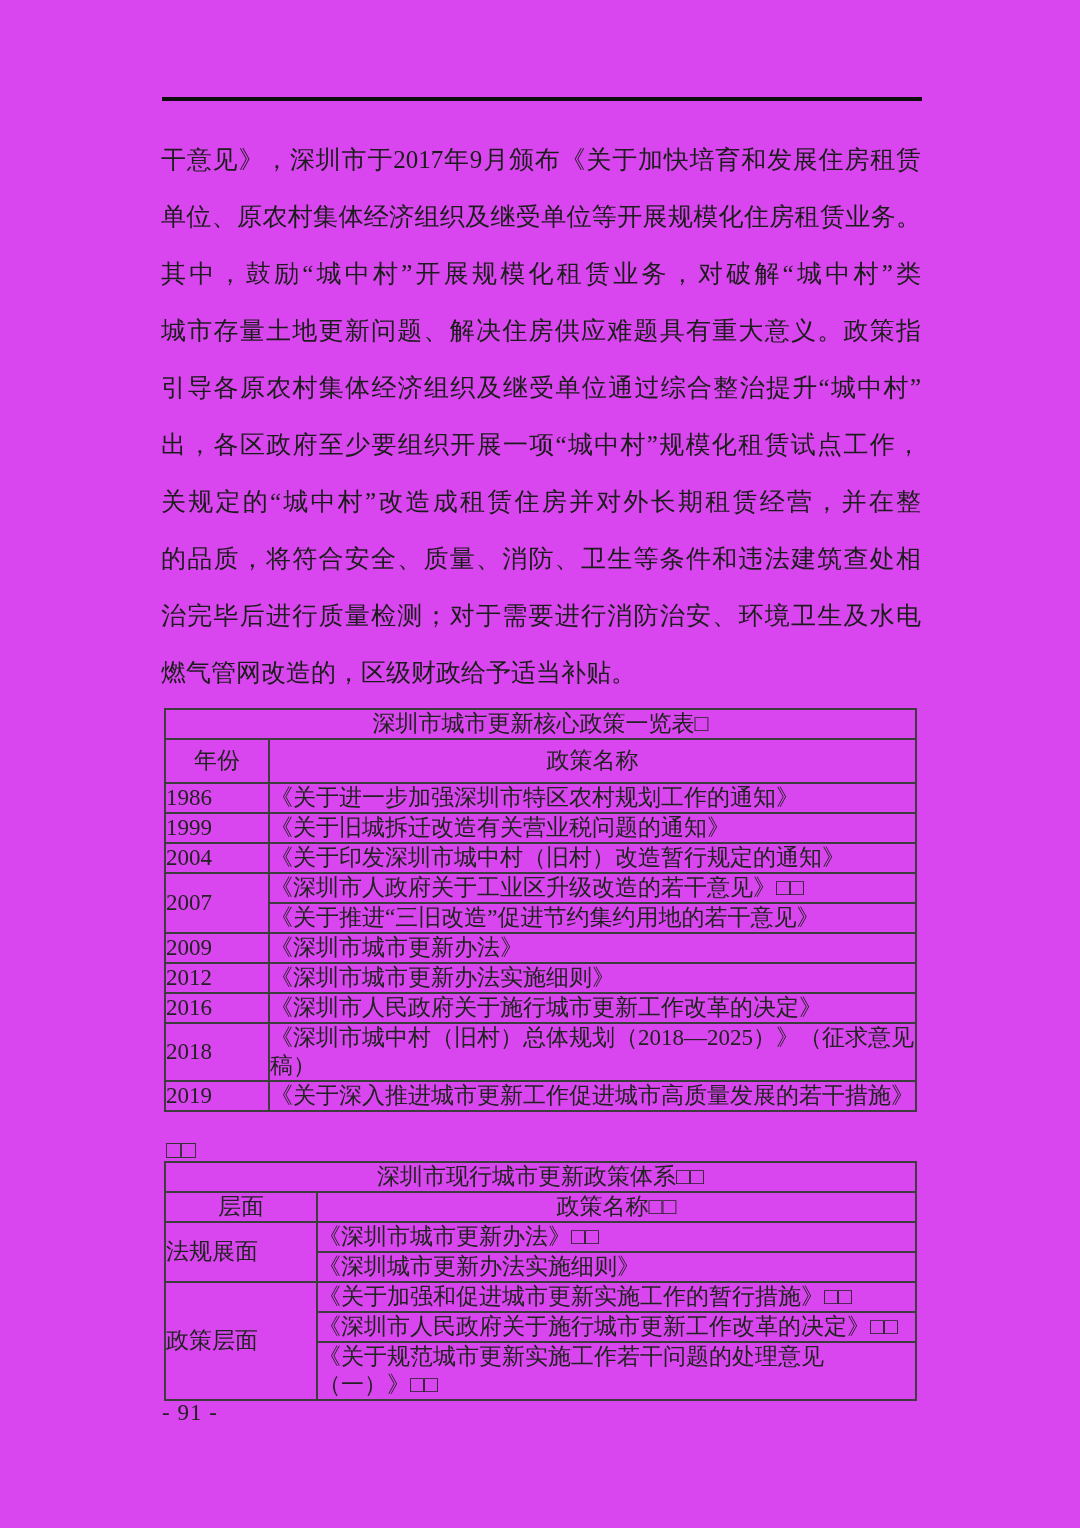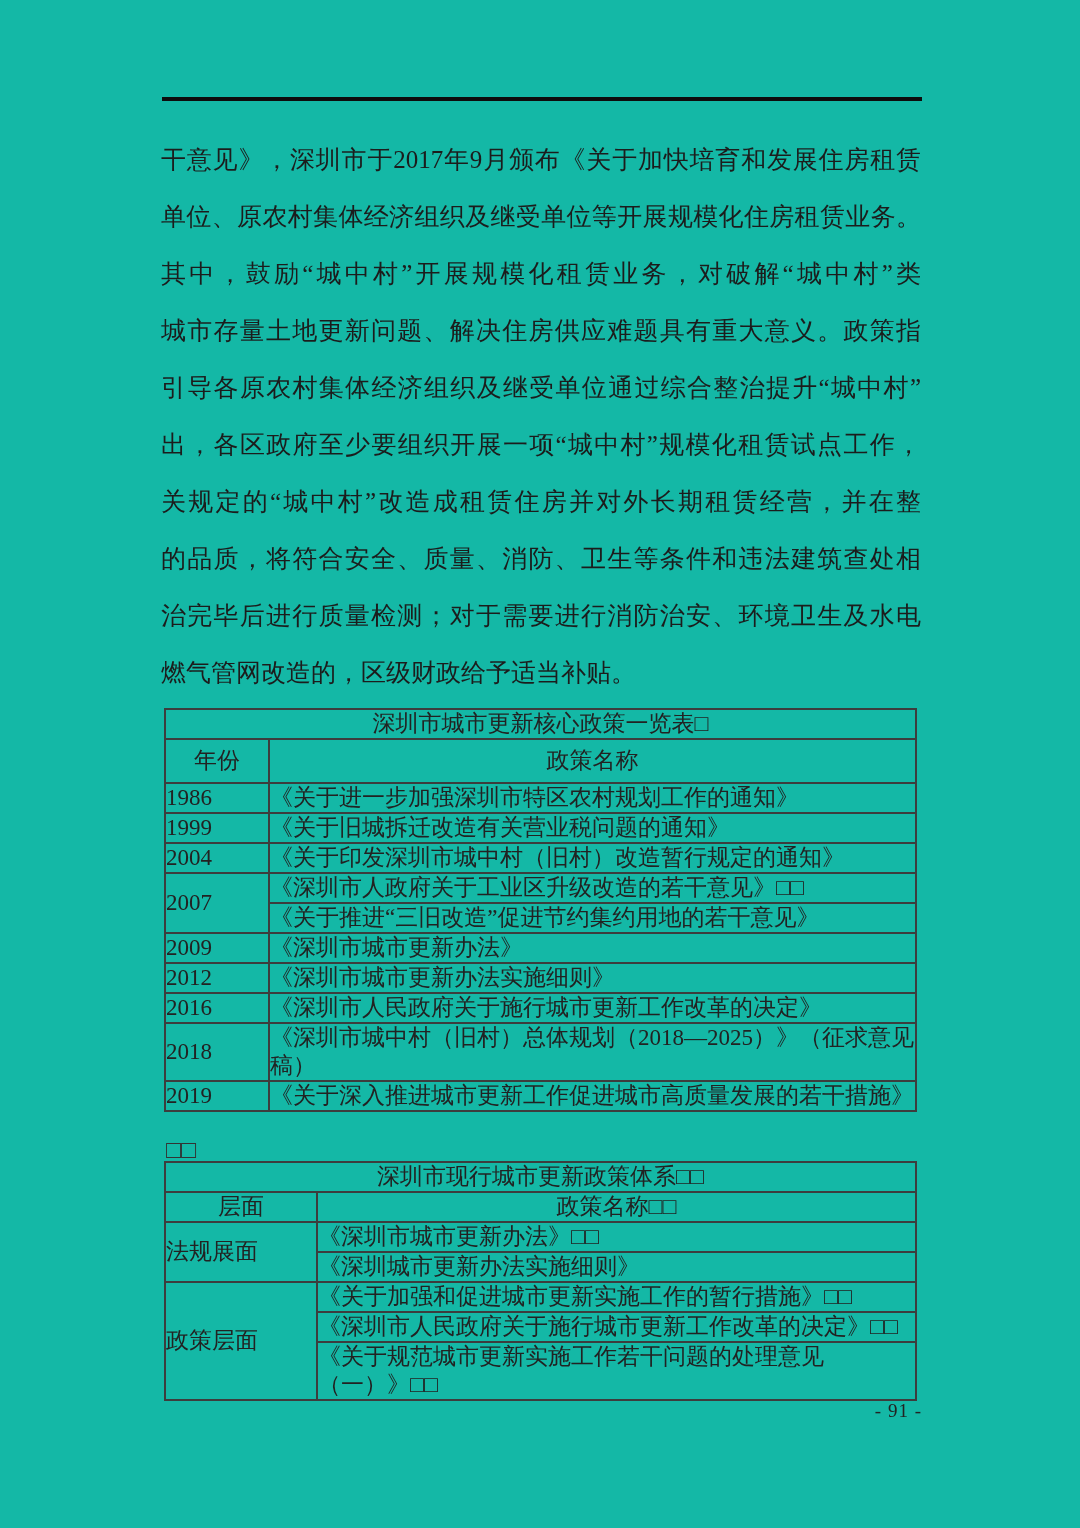--- a/index.html
+++ b/index.html
@@ -1,19 +1,19 @@
 <!DOCTYPE html>
 <html><head>
 <meta charset="utf-8">
 <style>
   html,body{margin:0;padding:0;background:#ffffff;}
   .page{
     position:relative;
     width:1080px;height:1528px;
-    background:#14b8a6;
+    background:#d946ef;
     font-family:"Liberation Serif","DejaVu Serif","DejaVu Sans",serif;
     color:#1f1f1f;
     overflow:hidden;
   }
   .top-rule{
     position:absolute;left:162px;top:97px;width:760px;height:4px;
     background:#0d0d0d;
   }
   .body-text{
     position:absolute;left:161px;top:131px;width:760px;
@@ -44,21 +44,21 @@
   .t1{top:708px;}
   .t1 .col-year{width:104px;}
   .t2{top:1161px;border-radius:32px;}
   .t2 .col-level{width:152px;}
   .gap-text{
     position:absolute;left:166px;top:1136px;height:28px;line-height:28px;
     font-size:25px;color:#333;
   }
   .footer{
     position:absolute;left:162px;top:1400px;width:760px;
-    text-align:right;font-size:19px;color:#222;letter-spacing:1px;
+    text-align:left;font-size:23px;color:#222;letter-spacing:1px;
   }
   tr.h28{height:28px;} tr.h30{height:44px;} tr.h29{height:29px;} tr.h58{height:58px;padding-left:48px;}
 </style>
 </head>
 <body>
 
 <div class="page">
 
   <div class="top-rule"></div>
 

